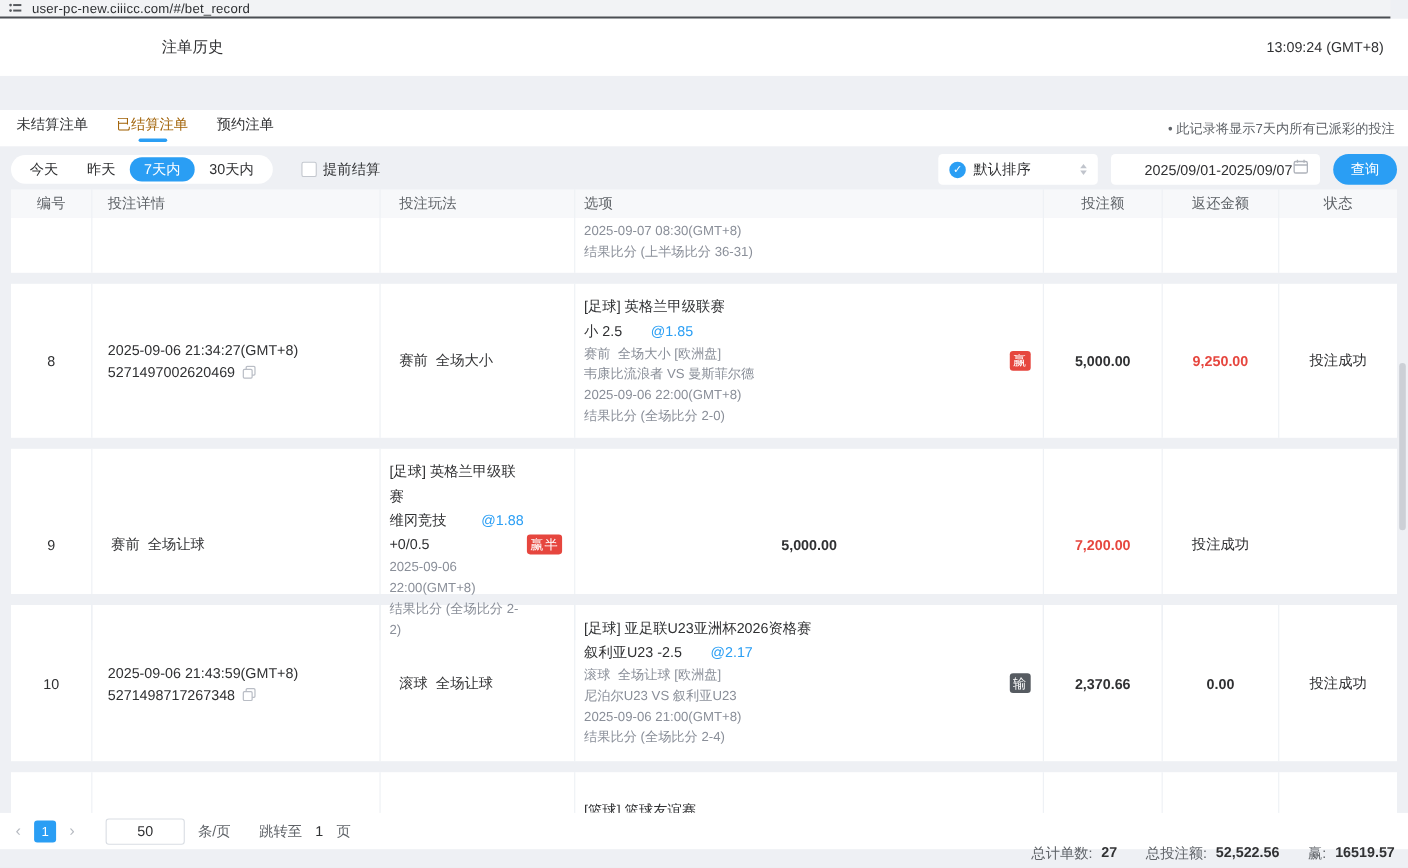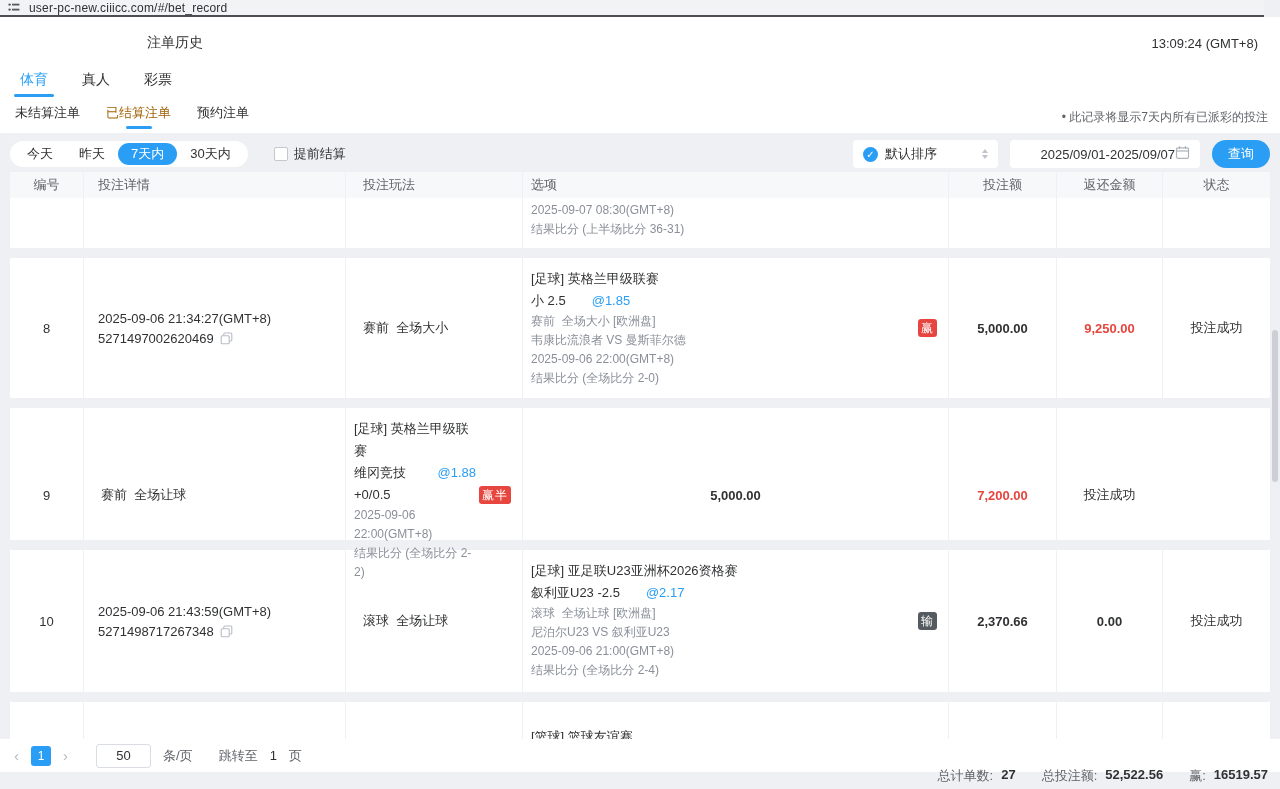--- a/index.html
+++ b/index.html
@@ -93,21 +93,21 @@
   .td--status { color:#303133; }
   .bottom-league { padding-top:16px; font-size:13px; color:#303133; }
 
   
   .footer { position:absolute; left:0; right:0; top:739px; height:33px; background:#fff;
             display:flex; align-items:center; justify-content:space-between; padding:0 12px 0 14px; }
   .pager { display:flex; align-items:center; gap:12px; }
   .pager-arrow { color:#b6bac1; font-size:15px; cursor:pointer; line-height:1; }
   .page-num { width:20px; height:20px; background:#2a9ef4; color:#fff; border-radius:3px; font-size:12px;
               display:flex; align-items:center; justify-content:center; cursor:pointer; }
-  .size-input { width:55px; height:24px; border:1px solid #d9dde3; border-radius:3px; text-align:center;
+  .size-input { width:72px; height:24px; border:1px solid #d9dde3; border-radius:3px; text-align:center;
                 font-size:13px; color:#303133; background:#fff; margin-left:16px; font-family:inherit; }
   .pager-label { font-size:13px; color:#5f6368; }
   .jump-label { margin-left:14px; }
   .jump-num { font-size:13px; color:#303133; }
   .totals { display:flex; align-items:flex-start; gap:8px; font-size:13px;margin-top:40px; }
   .total-label { color:#5f6368; }
   .total-value { color:#303133; font-weight:bold; }
   .total-gap { width:10px; }
 
   .scroll-thumb { position:absolute; right:2px; top:330px; width:6px; height:152px; background:#ccd0d6; border-radius:3px; }
@@ -127,25 +127,20 @@
         </svg>
     </span>
     <span class="urlbar-text">user-pc-new.ciiicc.com/#/bet_record</span>
   </div>
 
   <div class="appheader">
     <span class="page-title">注单历史</span>
     <span class="clock">13:09:24 (GMT+8)</span>
   </div>
 
-  <div class="tabsrow">
-    <span class="tab tab--active">体育</span>
-    <span class="tab">真人</span>
-    <span class="tab">彩票</span>
-  </div>
 
   <div class="subtabsrow">
     <span class="subtab">未结算注单</span>
     <span class="subtab subtab--active">已结算注单</span>
     <span class="subtab">预约注单</span>
     <span class="notice">• 此记录将显示7天内所有已派彩的投注</span>
   </div>
 
   <div class="filterbar">
     <div class="filter-left">

